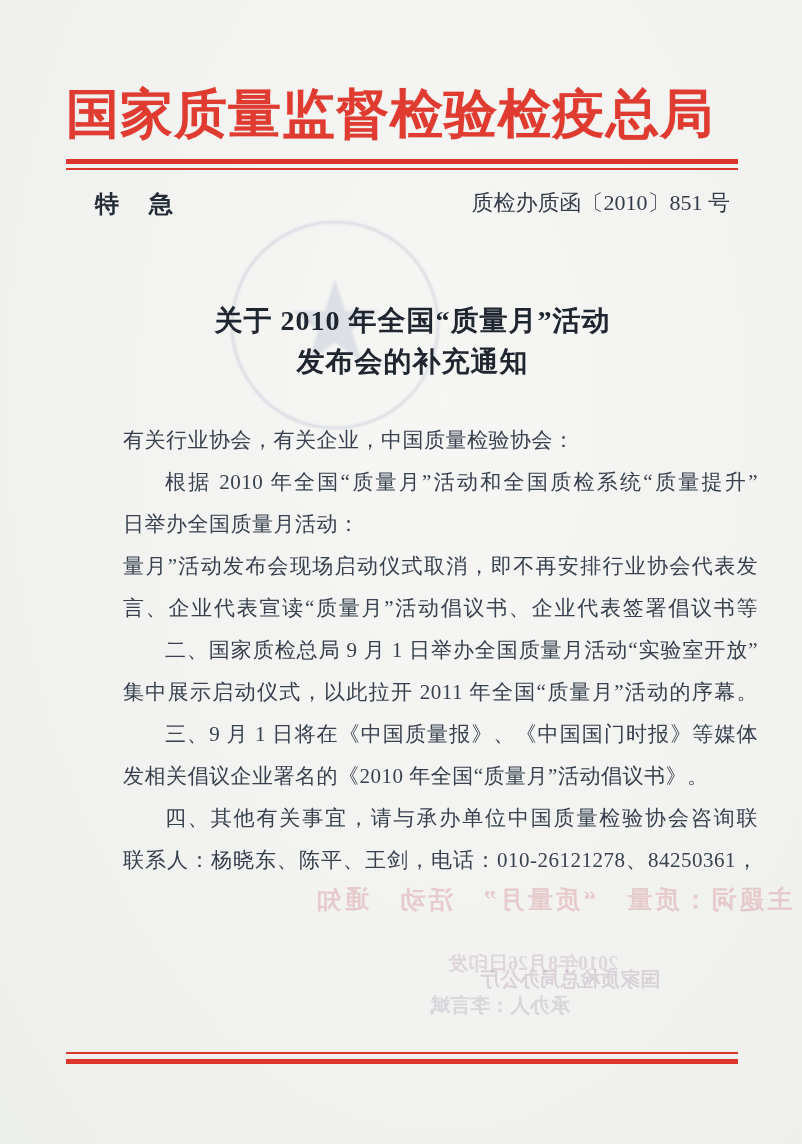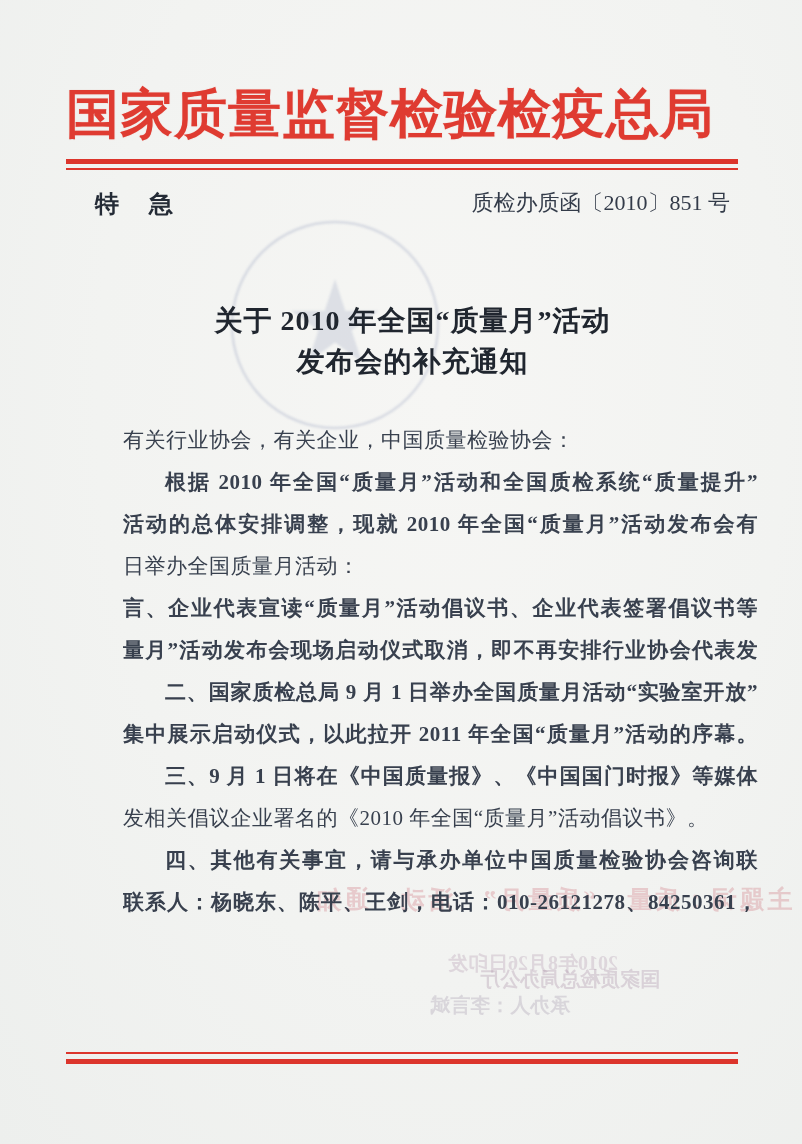--- a/index.html
+++ b/index.html
@@ -58,21 +58,21 @@
     position:absolute;left:95px;top:419px;width:635px;
     color:var(--body-ink);
     font-size:21px;
     margin-left:28px;
   }
   .bline{
     height:42px;line-height:42px;overflow:hidden;
     letter-spacing:.5px;
   }
   .bline.ind{text-indent:42px;}
-  .bline.fill{text-align:justify;text-align-last:justify;font-weight:bold;}
+  .bline.fill{text-align:justify;text-align-last:justify;}
   
   .bleedlayer{position:absolute;inset:0;}
   .bleed{
     position:absolute;transform:scaleX(-1);
     font-weight:bold;white-space:nowrap;filter:blur(.6px);
   }
   .bleed.b1{top:883px;right:10px;font-size:25px;letter-spacing:3px;color:rgba(205,110,120,.30);}
   .bleed.b2{top:966px;left:480px;font-size:20px;color:rgba(150,115,145,.26);}
   .bleed.b3{top:950px;left:448px;font-size:20px;color:rgba(150,115,145,.22);}
   .bleed.b4{top:992px;left:430px;font-size:20px;color:rgba(140,120,150,.24);}
@@ -104,24 +104,23 @@
   </div>
 
   <div class="title">
     <div>关于 2010 年全国“质量月”活动</div>
     <div>发布会的补充通知</div>
   </div>
 
   <div class="body-text">
       <div class="bline">有关行业协会，有关企业，中国质量检验协会：</div>
       <div class="bline ind fill">根据 2010 年全国“质量月”活动和全国质检系统“质量提升”</div>
-      <div class="bline fill">活动的总体安排调整，现就 2010 年全国“质量月”活动发布会有</div>
       <div class="bline">日举办全国质量月活动：</div>
+      <div class="bline fill">量月”活动发布会现场启动仪式取消，即不再安排行业协会代表发</div>
       <div class="bline fill">言、企业代表宣读“质量月”活动倡议书、企业代表签署倡议书等</div>
-      <div class="bline fill">量月”活动发布会现场启动仪式取消，即不再安排行业协会代表发</div>
       <div class="bline ind fill">二、国家质检总局 9 月 1 日举办全国质量月活动“实验室开放”</div>
       <div class="bline fill">集中展示启动仪式，以此拉开 2011 年全国“质量月”活动的序幕。</div>
       <div class="bline ind fill">三、9 月 1 日将在《中国质量报》、《中国国门时报》等媒体刊</div>
       <div class="bline">发相关倡议企业署名的《2010 年全国“质量月”活动倡议书》。</div>
       <div class="bline ind fill">四、其他有关事宜，请与承办单位中国质量检验协会咨询联络，</div>
       <div class="bline fill">联系人：杨晓东、陈平、王剑，电话：010-26121278、84250361，</div>
     </div>
 
   <div class="rule rule-thin-bottom"></div>
   <div class="rule rule-thick-bottom"></div>

